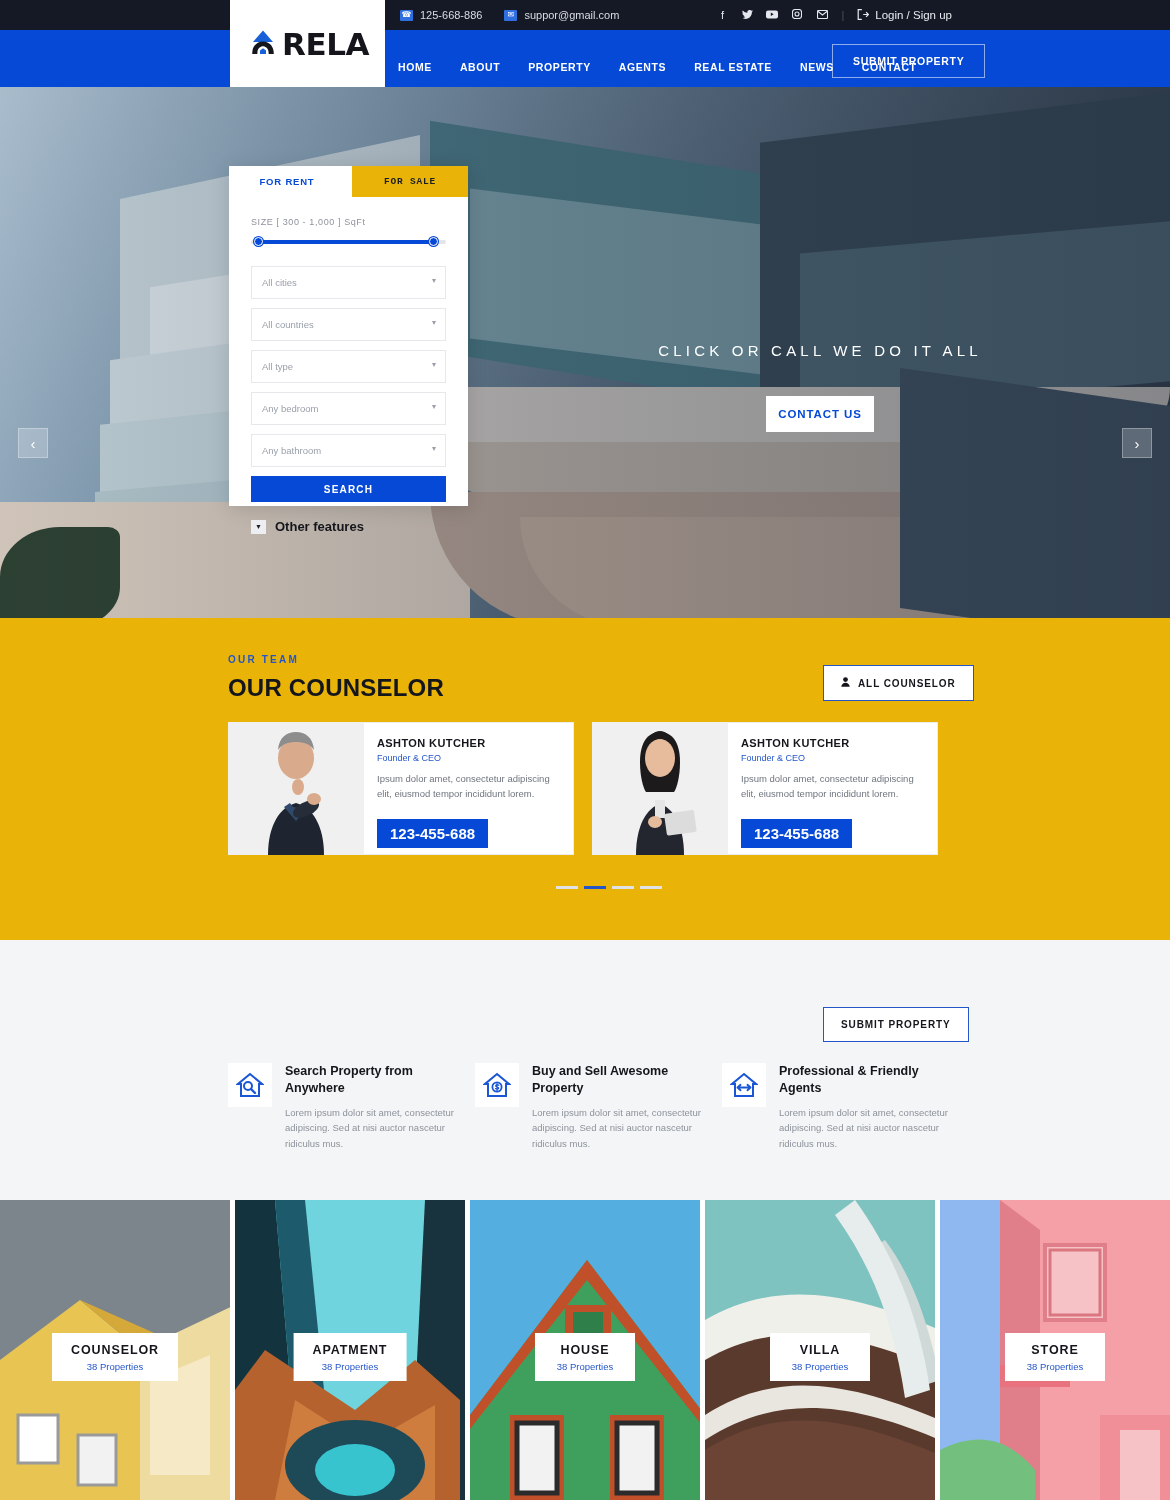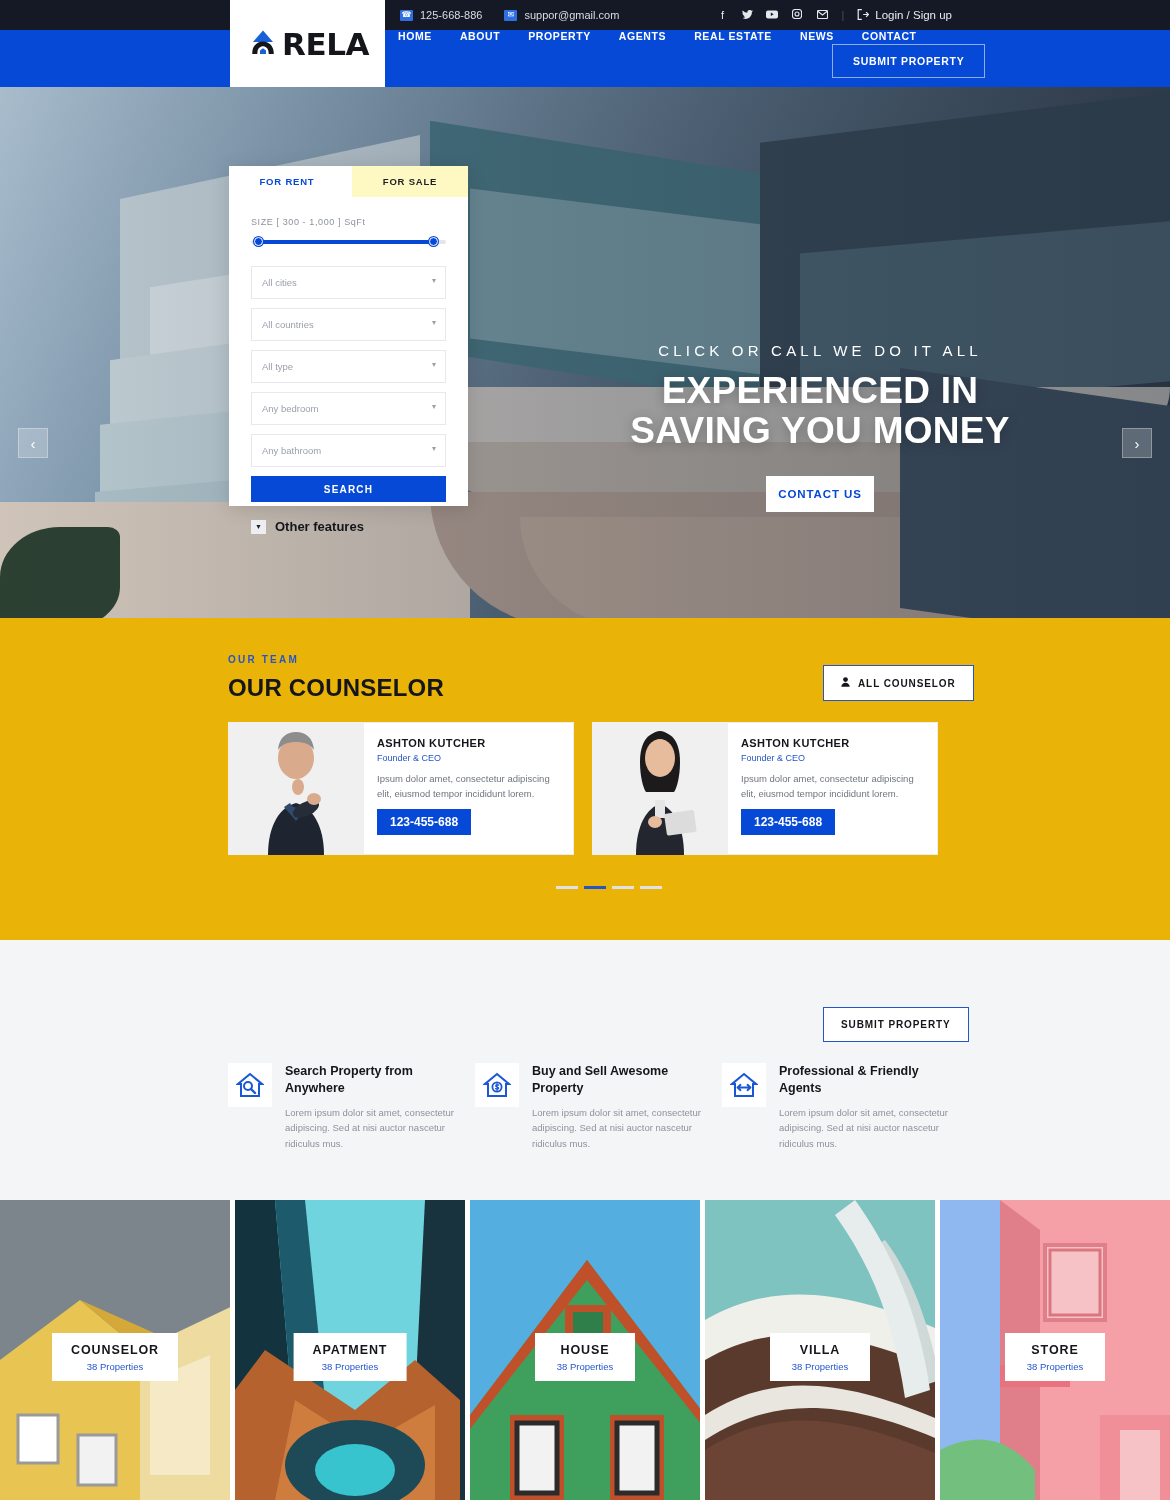--- a/index.html
+++ b/index.html
@@ -46,21 +46,21 @@
     z-index: 5;
   }
   .logo-wrap { display: flex; align-items: center; gap: 2px; }
   .logo-mark { width: 34px; height: 30px; }
   .logo-text {
     font-family: "DejaVu Sans", sans-serif;
     font-size: 31px; font-weight: 700; color: #14161c; letter-spacing: -0.5px;
   }
   .nav-items {
     position: absolute; left: 398px; top: 30px; height: 73px;
-    display: flex; gap: 28px;
+    display: flex; align-items: center; gap: 28px;
   }
   .nav-link {
     color: #ffffff; font-size: 10.5px; font-weight: 700; letter-spacing: 0.6px;
     text-transform: uppercase; cursor: pointer; white-space: nowrap;
   }
   .submit-prop-nav {
     position: absolute; left: 832px; top: 44px;
     border: 1px solid rgba(255,255,255,.55);
     padding: 10px 20px; color: #fff; font-size: 10.5px; font-weight: 700;
     letter-spacing: .7px; cursor: pointer;
@@ -112,21 +112,21 @@
   .searchpanel {
     position: absolute; top: 166px; left: 229px; width: 239px; height: 340px;
     background: #ffffff; box-shadow: 0 3px 18px rgba(0,0,0,.13);
   }
   .sp-tabs { display: flex; height: 31px; gap: 7px; }
   .sp-tab {
     flex: 1; display: flex; align-items: center; justify-content: center;
     font-size: 9.5px; font-weight: 700; letter-spacing: .8px; cursor: pointer;
   }
   .sp-tab.active { background: #fff; color: #0549d6; }
-  .sp-tab.inactive { background: #fef9c3; color: #1c1f26; }
+  .sp-tab.inactive { background: #eab308; color: #1c1f26; font-family: Liberation Mono, monospace; }
   .sp-body { padding: 20px 22px 0 22px; }
   .sp-size { font-size: 9px; color: #8d929c; letter-spacing: .6px; margin-bottom: 12px; }
   .slider { position: relative; height: 6px; margin-bottom: 21px; }
   .slider-track { position: absolute; left: 0; right: 0; top: 1px; height: 4px; background: #e3e5e9; border-radius: 2px; }
   .slider-fill { position: absolute; left: 6px; right: 12px; top: 1px; height: 4px; background: #0549d6; border-radius: 2px; }
   .slider-knob {
     position: absolute; top: -2px; width: 9px; height: 9px; border-radius: 50%;
     background: #0549d6; border: 1.5px solid #fff; box-shadow: 0 0 0 1px #0549d6; cursor: pointer;
   }
   .knob-a { left: 3px; }
@@ -177,22 +177,22 @@
     position: relative; overflow: hidden;
   }
   .cc-info {
     flex: 1; border: 1px solid #ededed; border-left: none;
     padding: 14px 14px 0 13px;
   }
   .cc-name { font-size: 11px; font-weight: 700; color: #14161c; letter-spacing: .4px; }
   .cc-role { font-size: 9px; color: #2456c9; margin-top: 4px; }
   .cc-desc { font-size: 9.5px; color: #6f757f; line-height: 1.55; margin-top: 9px; }
   .cc-phone {
-    display: inline-block; margin-top: 8px; background: #0549d6; color: #fff;
-    font-size: 12px; font-weight: 600; padding: 6px 13px; cursor: pointer;
+    display: inline-block; margin-top: 18px; background: #0549d6; color: #fff;
+    font-size: 15px; font-weight: 600; padding: 6px 13px; cursor: pointer;
   }
   .dots { position: absolute; left: 556px; top: 268px; display: flex; gap: 6px; }
   .dot { width: 22px; height: 3px; background: #dfe1e5; cursor: pointer; }
   .dot.active { background: #2456c9; }
 
   
   .sec-why {
     position: absolute; top: 940px; left: 0; width: 1170px; height: 260px; background: #f4f5f6;
   }
   .why-head { position: absolute; left: 228px; top: 55px; }
@@ -319,24 +319,20 @@
       <div class="bld" style="left:440px;top:355px;width:720px;height:55px;background:#c8bdb2;border-radius:0 0 240px 240px;"></div>
       <div class="bld" style="left:430px;top:405px;width:740px;height:135px;background:#c0aa9c;border-radius:0 0 180px 180px;"></div>
       <div class="bld" style="left:520px;top:430px;width:560px;height:110px;background:#cbb5a5;border-radius:0 0 160px 160px;"></div>
       <div class="bld" style="left:900px;top:300px;width:270px;height:240px;background:#46586a;transform:skewY(8deg);"></div>
       <div class="bld" style="left:0px;top:440px;width:120px;height:100px;background:#2f4433;border-radius:50% 10% 40% 5%;"></div>
       <div class="hero-overlay"></div>
     </div>
 
     <div class="hero-text">
       <div class="hero-kicker">CLICK OR CALL WE DO IT ALL</div>
-      <div class="hero-title">
-        <div>EXPERIENCED IN</div>
-        <div>SAVING YOU MONEY</div>
-      </div>
       <div class="hero-btn">CONTACT US</div>
     </div>
 
     <div class="hero-arrow ha-left">‹</div>
     <div class="hero-arrow ha-right">›</div>
   </div>
 
   <div class="searchpanel">
     <div class="sp-tabs">
       <div class="sp-tab active">FOR RENT</div>

